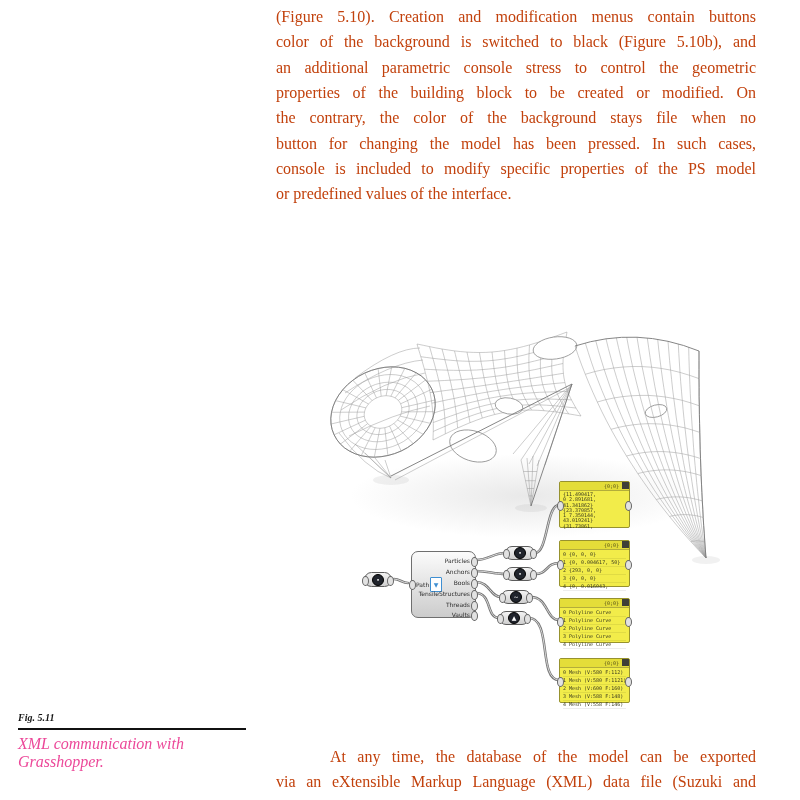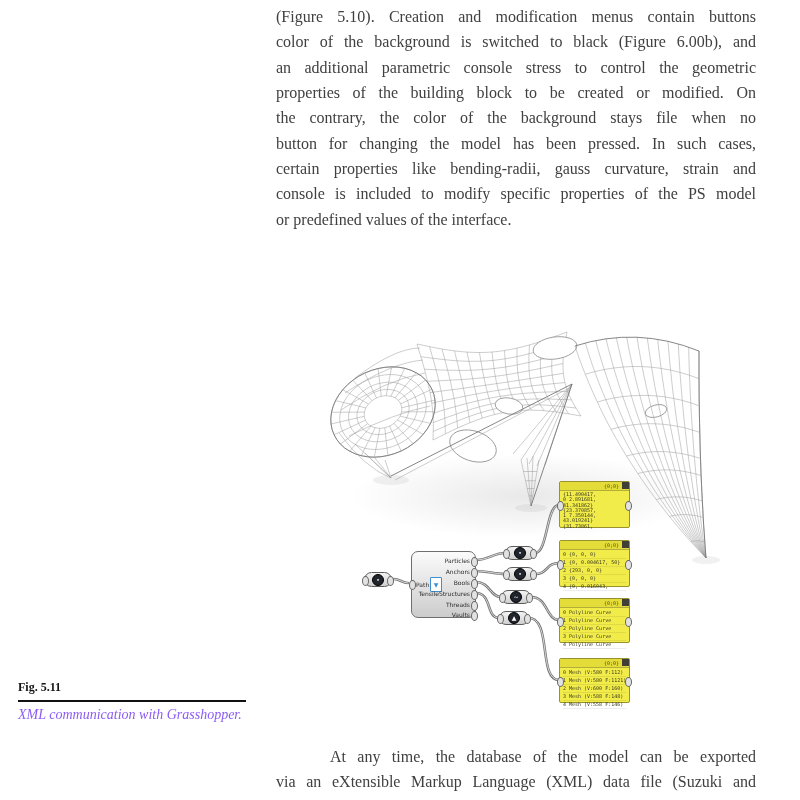--- a/index.html
+++ b/index.html
@@ -2,29 +2,29 @@
 <html><head>
 <meta charset="utf-8">
 <style>
   html,body{margin:0;padding:0;}
   body{width:800px;height:800px;background:#ffffff;position:relative;overflow:hidden;
        font-family:"Liberation Serif", serif;color:#151515;}
 
   
   .textcol{position:absolute;left:276px;width:480px;}
   .tline{font-size:16px;line-height:25.35px;text-align:justify;text-align-last:justify;
-         white-space:normal;color:#404040;}
+         white-space:normal;color:#c2410c;}
   .tline.last{text-align-last:left;}
   .tline.indent{text-indent:54px;}
 
   
   .caption{position:absolute;left:18px;top:680px;width:230px;}
-  .cap-label{font-size:12px;font-weight:bold;}
+  .cap-label{font-size:10px;font-weight:bold;font-style:italic;margin-top:32px;}
   .cap-rule{border-bottom:2px solid #111;margin-top:5px;width:228px;}
-  .cap-text{font-size:14px;font-style:italic;margin-top:5px;color:#8b5cf6;}
+  .cap-text{font-size:16px;font-style:italic;margin-top:5px;color:#ec4899;}
 
   
   #mesh-svg{position:absolute;left:325px;top:318px;width:400px;height:250px;}
   #wire-svg{position:absolute;left:360px;top:470px;width:290px;height:265px;}
 
   
   .gh{position:absolute;box-sizing:border-box;font-family:"DejaVu Sans", sans-serif;}
   .capsule{background:linear-gradient(#f4f4f4,#cfcfcf);border:1px solid #5c5c5c;
            border-radius:8px;display:flex;align-items:center;justify-content:center;}
   .pdot{width:10px;height:10px;border-radius:50%;background:#20242c;border:1px solid #000;
@@ -47,26 +47,25 @@
   .gh-panel .pbody{padding:1px 3px;font-family:"DejaVu Sans Mono",monospace;color:#3a3a20;overflow:hidden;}
   .gh-panel .pline{border-bottom:1px solid rgba(0,0,0,0.07);white-space:nowrap;}
   .p-small .pline{font-size:5px;line-height:5.3px;border-bottom:none;}
   .p-norm .pline{font-size:5px;line-height:7.1px;}
 </style>
 </head>
 <body>
 
 <div class="textcol" style="top:4px;">
   <div class="tline">(Figure 5.10). Creation and modification menus contain buttons</div>
-  <div class="tline">color of the background is switched to black (Figure 6.00b), and</div>
+  <div class="tline">color of the background is switched to black (Figure 5.10b), and</div>
   <div class="tline">an additional parametric console stress to control the geometric</div>
   <div class="tline">properties of the building block to be created or modified. On</div>
   <div class="tline">the contrary, the color of the background stays file when no</div>
   <div class="tline">button for changing the model has been pressed. In such cases,</div>
-  <div class="tline">certain properties like bending-radii, gauss curvature, strain and</div>
   <div class="tline">console is included to modify specific properties of the PS model</div>
   <div class="tline last">or predefined values of the interface.</div>
 </div>
 
 <svg id="mesh-svg" viewBox="0 0 400 250">
   <defs>
     <radialGradient id="shGrad" cx="50%" cy="50%" r="50%">
       <stop offset="0%" stop-color="#9a9a9a" stop-opacity="0.22"></stop>
       <stop offset="100%" stop-color="#9a9a9a" stop-opacity="0"></stop>
     </radialGradient>

